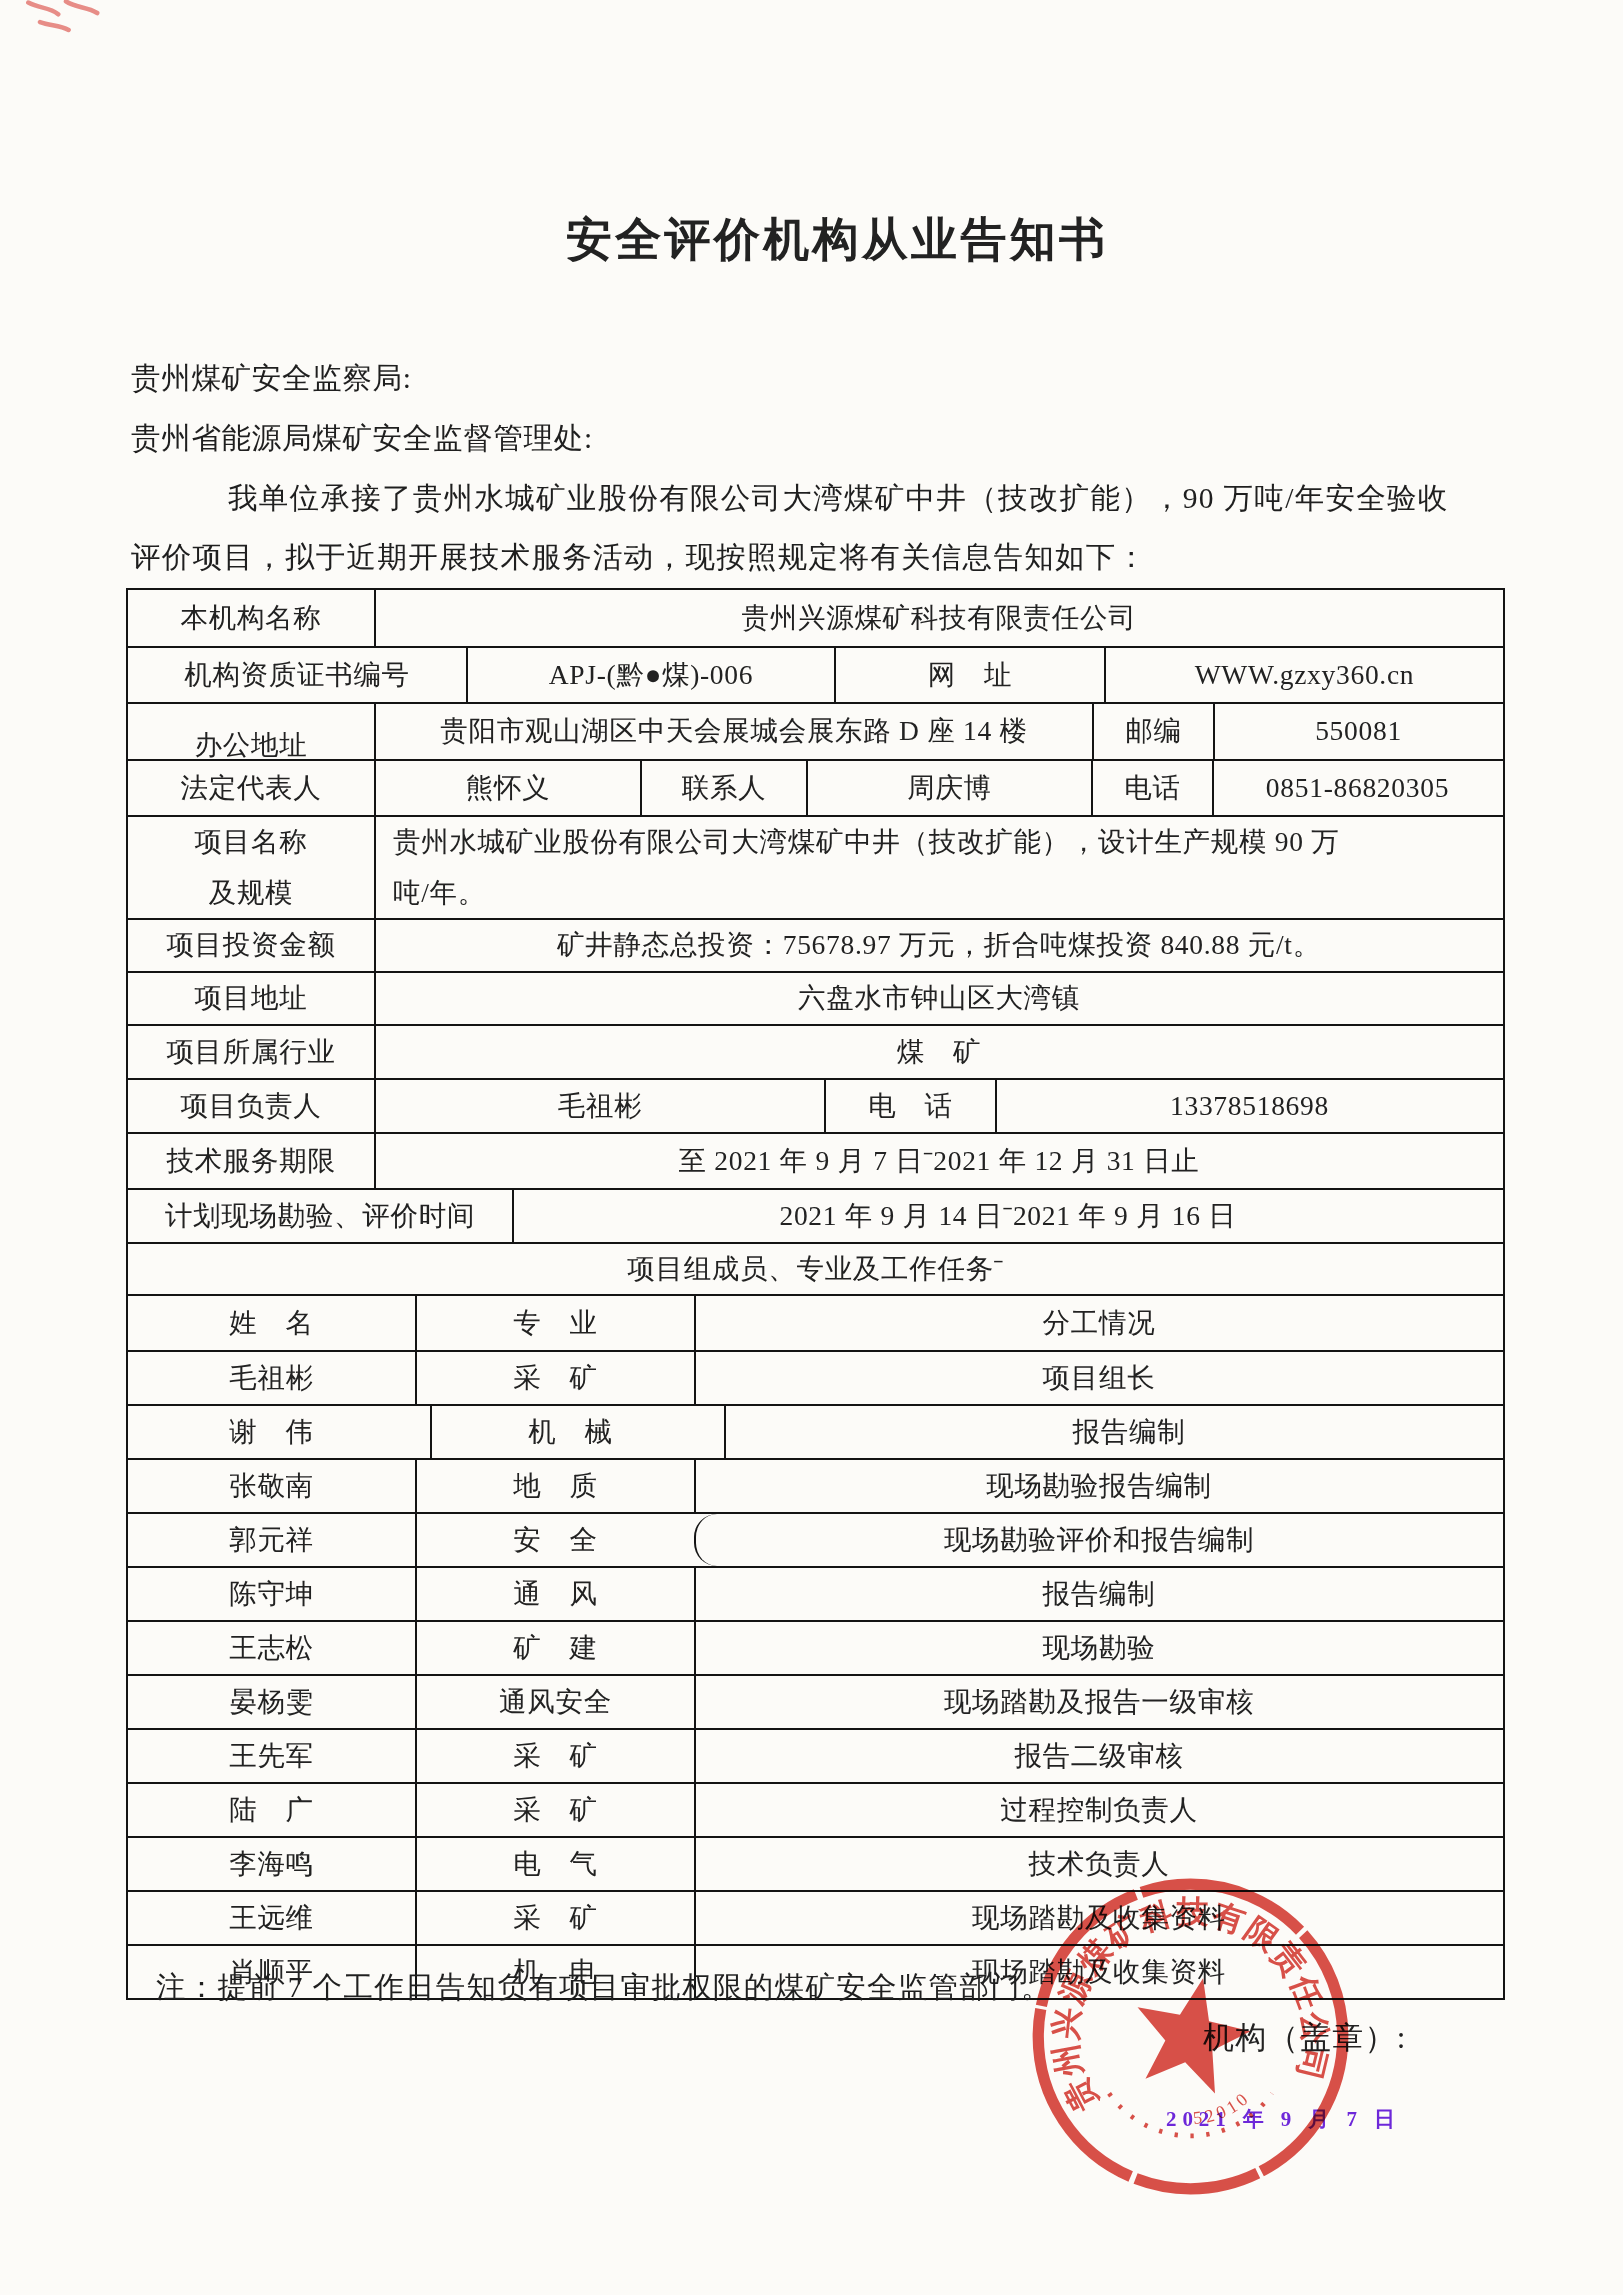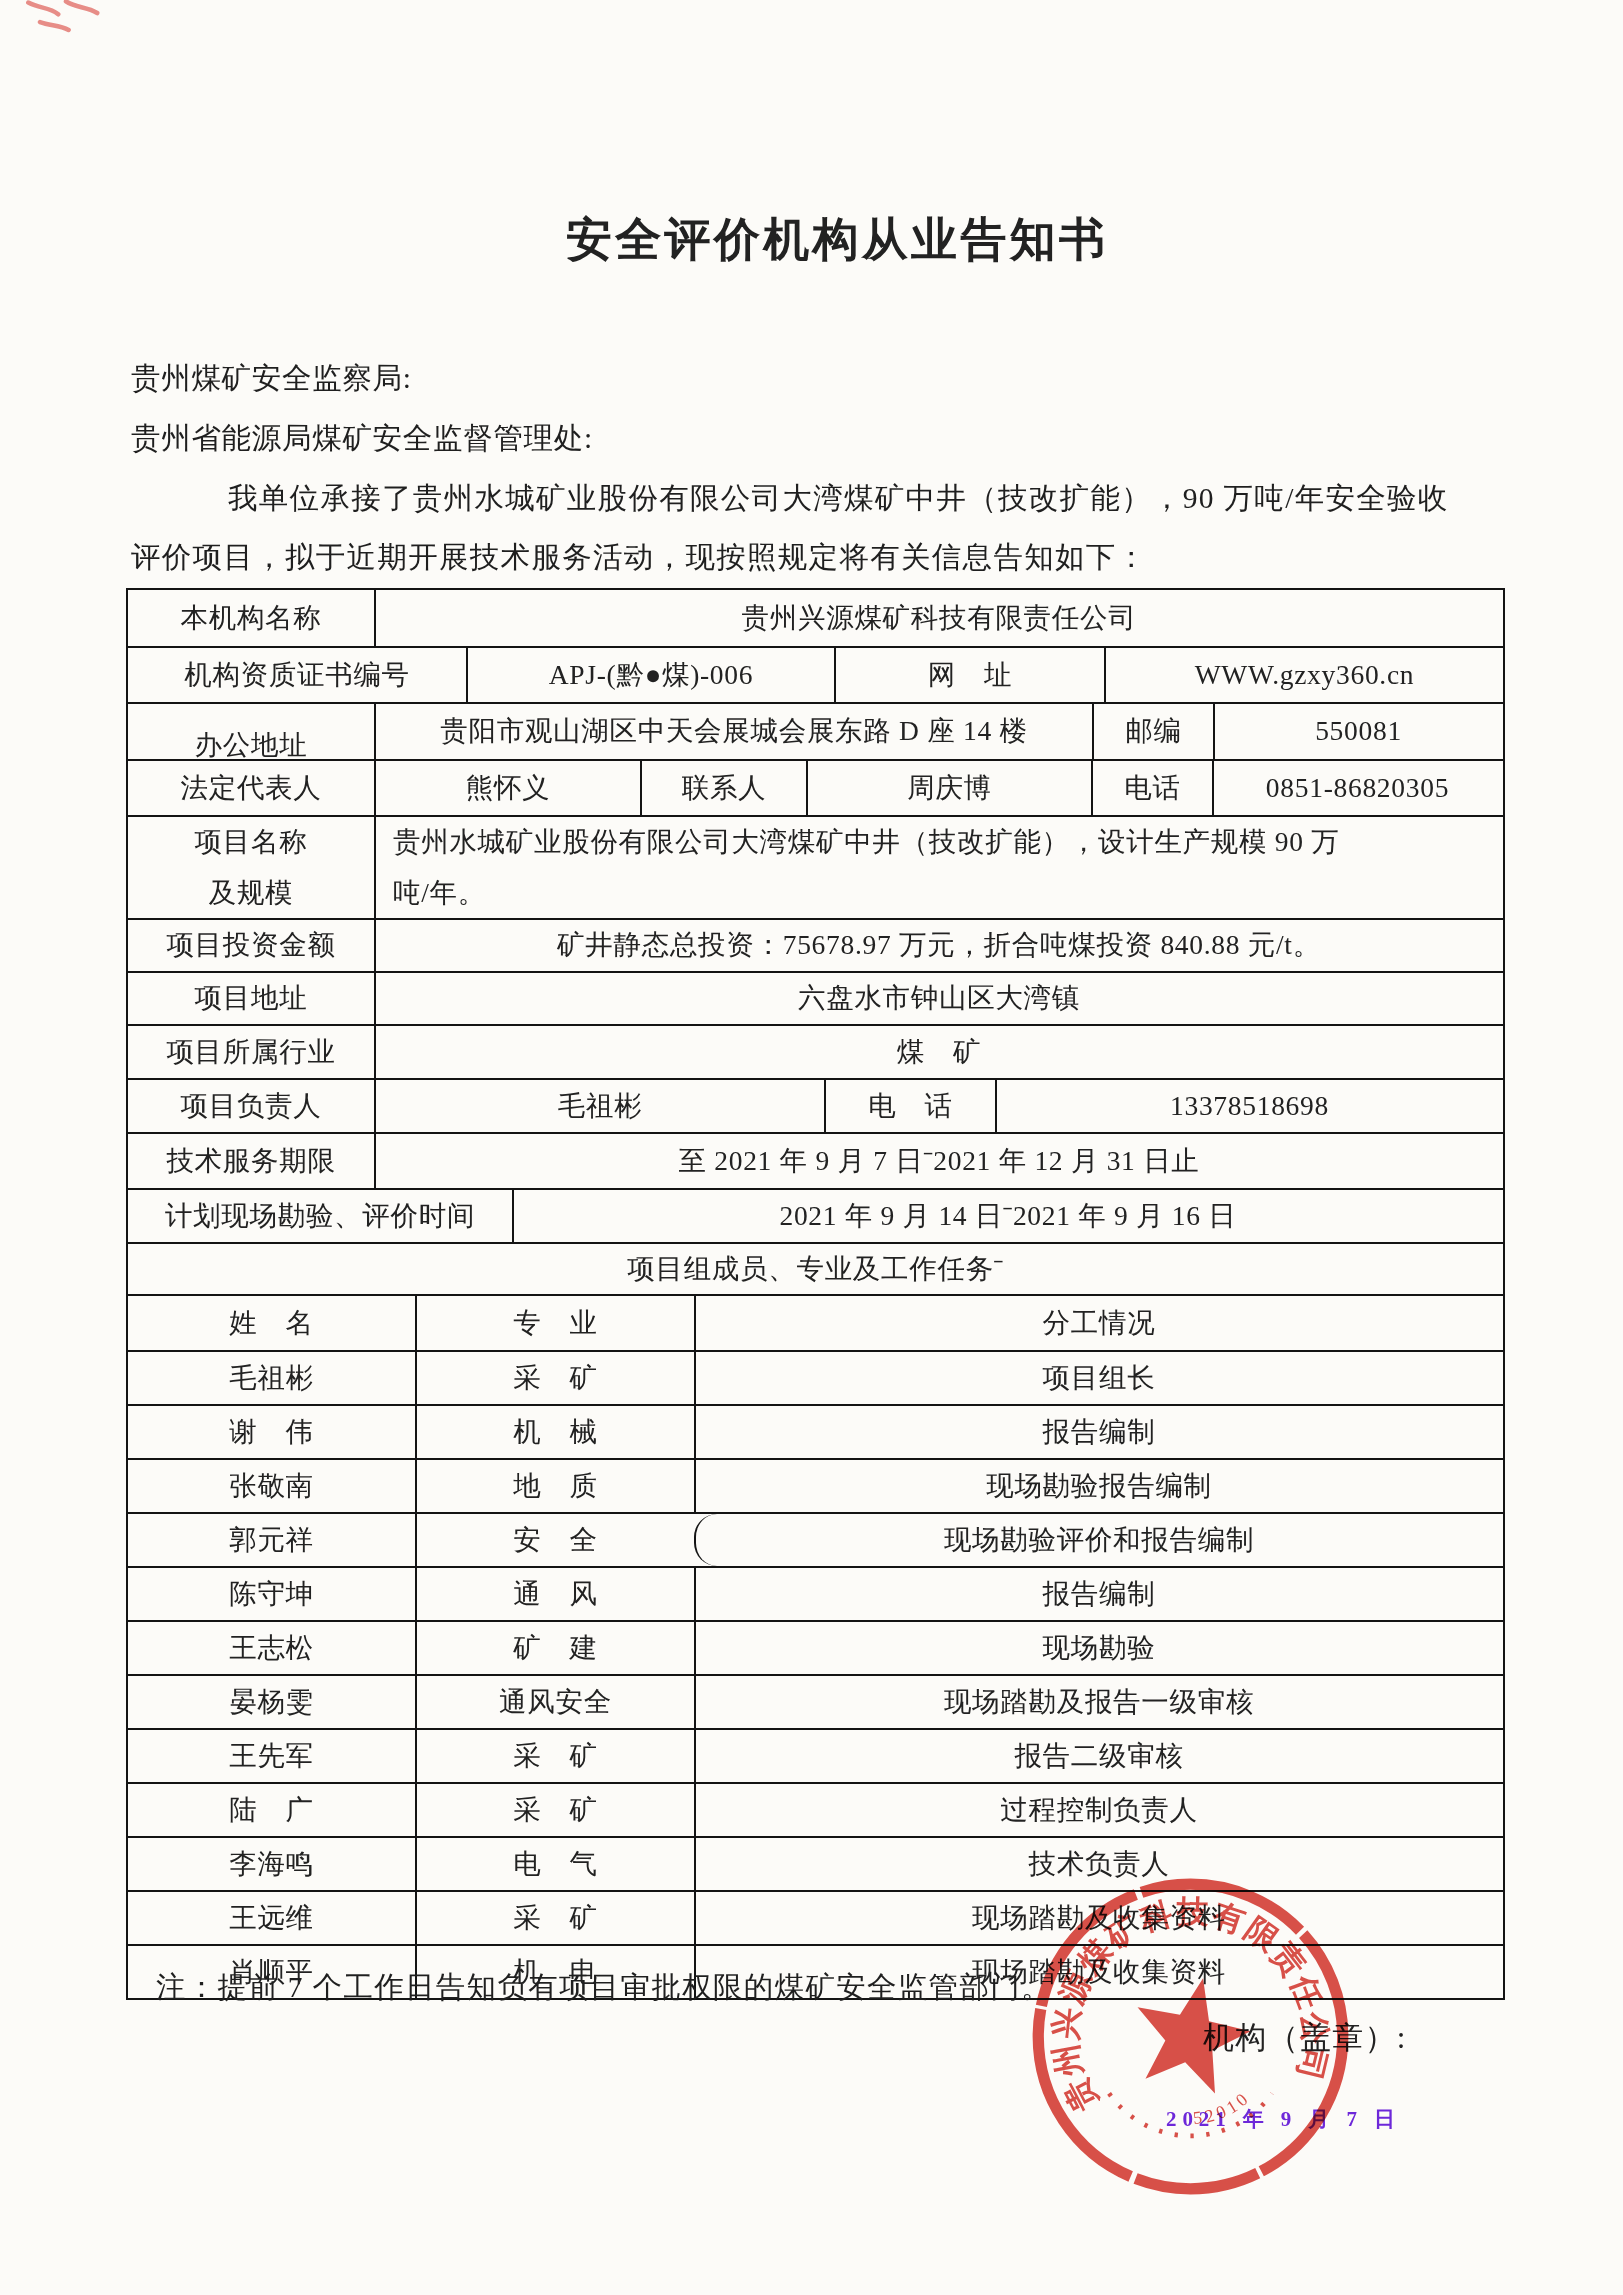--- a/index.html
+++ b/index.html
@@ -131,21 +131,21 @@
       <div class="trow" style="height: 54px;">
         <div class="tcell" style="flex: 0 0 287px;">姓　名</div>
         <div class="tcell" style="flex: 0 0 279px;">专　业</div>
         <div class="tcell" style="flex: 0 0 808px;">分工情况</div>
       </div>
       <div class="trow" style="height: 52px;">
         <div class="tcell" style="flex: 0 0 287px;">毛祖彬</div>
         <div class="tcell" style="flex: 0 0 279px;">采　矿</div>
         <div class="tcell" style="flex: 0 0 808px;">项目组长</div>
       </div>
-      <div class="trow" style="height: 52px;">
+      <div class="trow" style="height: 52px; gap: 15px;">
         <div class="tcell" style="flex: 0 0 287px;">谢　伟</div>
         <div class="tcell" style="flex: 0 0 279px;">机　械</div>
         <div class="tcell" style="flex: 0 0 808px;">报告编制</div>
       </div>
       <div class="trow" style="height: 52px;">
         <div class="tcell" style="flex: 0 0 287px;">张敬南</div>
         <div class="tcell" style="flex: 0 0 279px;">地　质</div>
         <div class="tcell" style="flex: 0 0 808px;">现场勘验报告编制</div>
       </div>
       <div class="trow" style="height: 52px;">

